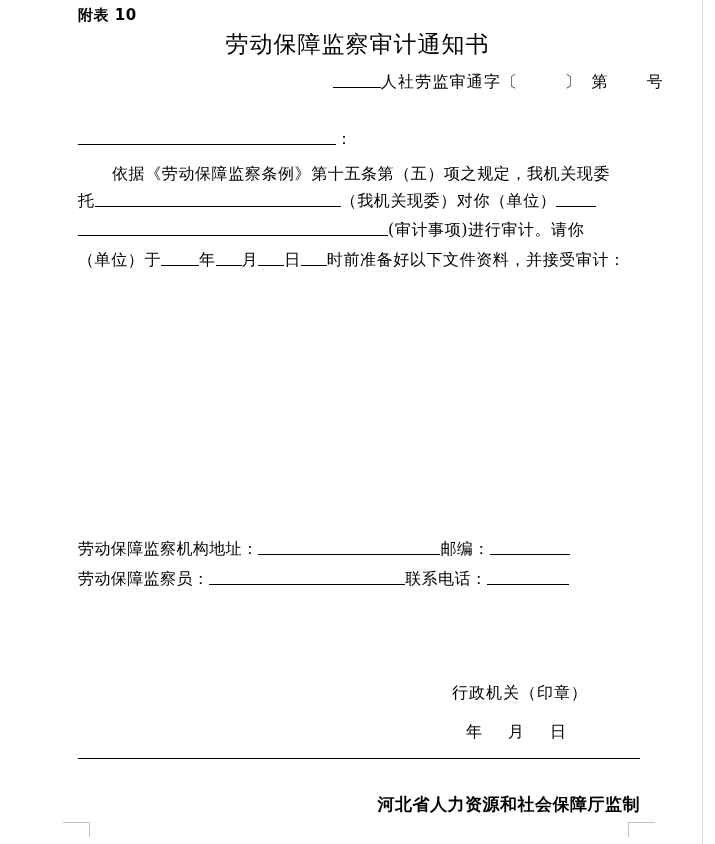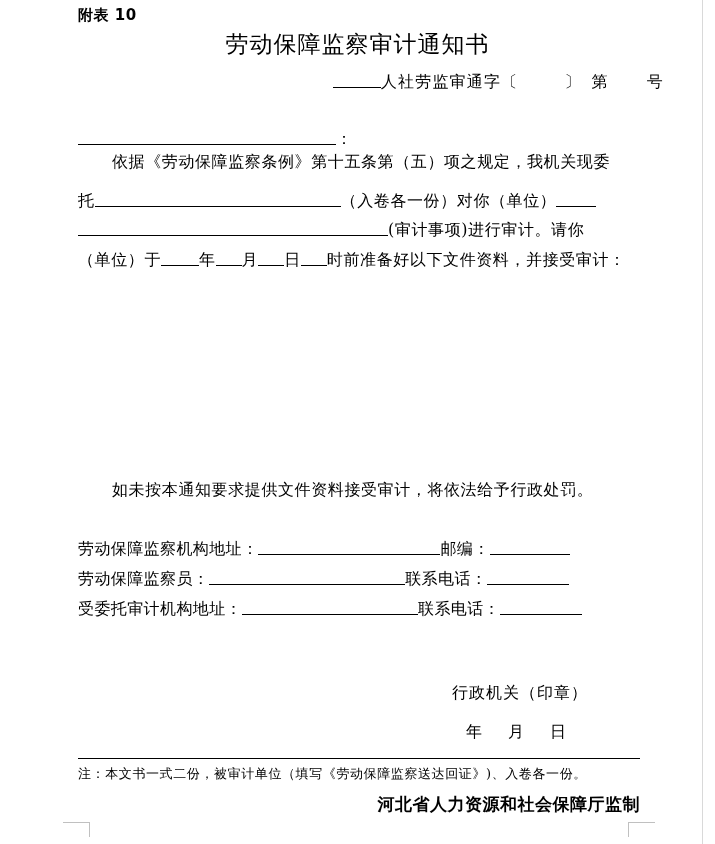--- a/index.html
+++ b/index.html
@@ -92,21 +92,21 @@
     white-space: nowrap;
   }
 
   .body-line {
     position: absolute;
     left: 78px;
     font-size: 16px;
     letter-spacing: 0.6px;
     white-space: nowrap;
   }
-  .l1 { top: 152px; }
+  .l1 { top: 164px; }
   .l2 { top: 190px; }
   .l3 { top: 219px; }
   .l4 { top: 249px; }
 
   .penalty-line {
     position: absolute;
     left: 112px;
     top: 480px;
     font-size: 16px;
     letter-spacing: 0.6px;
@@ -210,53 +210,48 @@
 
   <div class="addressee">
     <span class="blank b-addressee"></span><span>：</span>
   </div>
 
   <div class="body-line l1">
     <span style="display:inline-block;width:34px;"></span><span>依据《劳动保障监察条例》第十五条第（五）项之规定，我机关现委</span>
   </div>
 
   <div class="body-line l2">
-    <span>托</span><span class="blank b-org"></span><span>（入卷各一份）对你（单位）</span><span class="blank b-unit-tail"></span>
+    <span>托</span><span class="blank b-org"></span><span>（我机关现委）对你（单位）</span><span class="blank b-unit-tail"></span>
   </div>
 
   <div class="body-line l3">
     <span class="blank b-matter"></span><span>(审计事项)进行审计。请你</span>
   </div>
 
   <div class="body-line l4">
     <span>（单位）于</span><span class="blank b-year"></span><span>年</span><span class="blank b-month"></span><span>月</span><span class="blank b-day"></span><span>日</span><span class="blank b-hour"></span><span>时前准备好以下文件资料，并接受审计：</span>
   </div>
 
-  <div class="penalty-line">如未按本通知要求提供文件资料接受审计，将依法给予行政处罚。</div>
 
   <div class="contact-line c2">
     <span>劳动保障监察员：</span><span class="blank b-inspector"></span><span>联系电话：</span><span class="blank b-tel"></span>
   </div>
 
   <div class="contact-line c1">
     <span>劳动保障监察机构地址：</span><span class="blank b-addr"></span><span>邮编：</span><span class="blank b-zip"></span>
   </div>
 
-  <div class="contact-line c3">
-    <span>受委托审计机构地址：</span><span class="blank b-audit-addr"></span><span>联系电话：</span><span class="blank b-tel"></span>
-  </div>
 
   <div class="sign-org">行政机关（印章）</div>
 
   <div class="sign-date">
     <span>年</span><span class="gap"></span><span>月</span><span class="gap"></span><span>日</span>
   </div>
 
   <div class="footer-rule"></div>
 
-  <div class="footer-note">注：本文书一式二份，被审计单位（填写《劳动保障监察送达回证》)、入卷各一份。</div>
 
   <div class="footer-org">河北省人力资源和社会保障厅监制</div>
 
   <div class="corner-mark left"></div>
   <div class="corner-mark right"></div>
 
 </div>
 
 </body></html>

